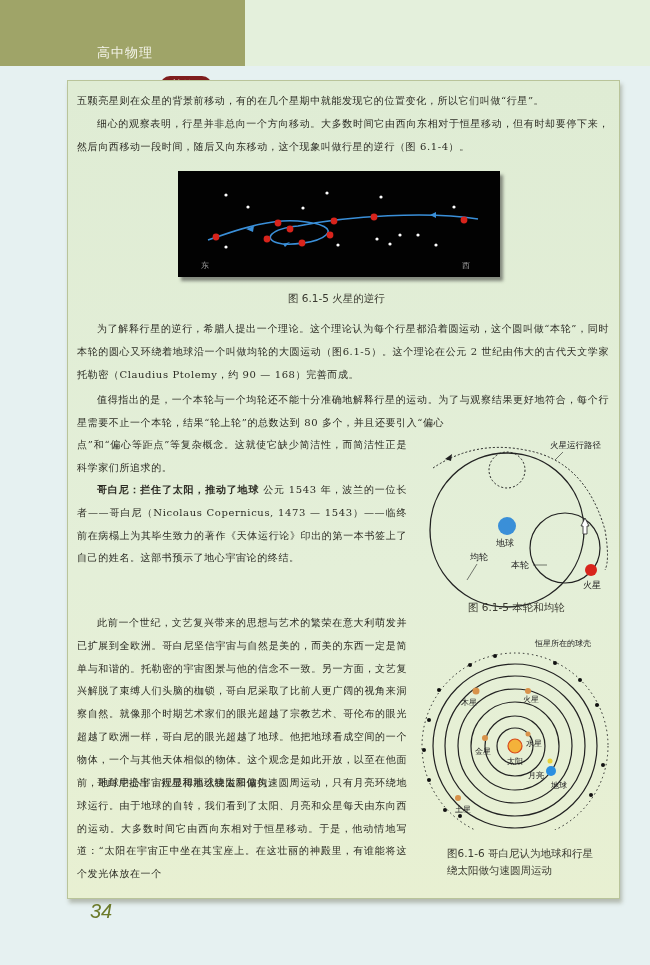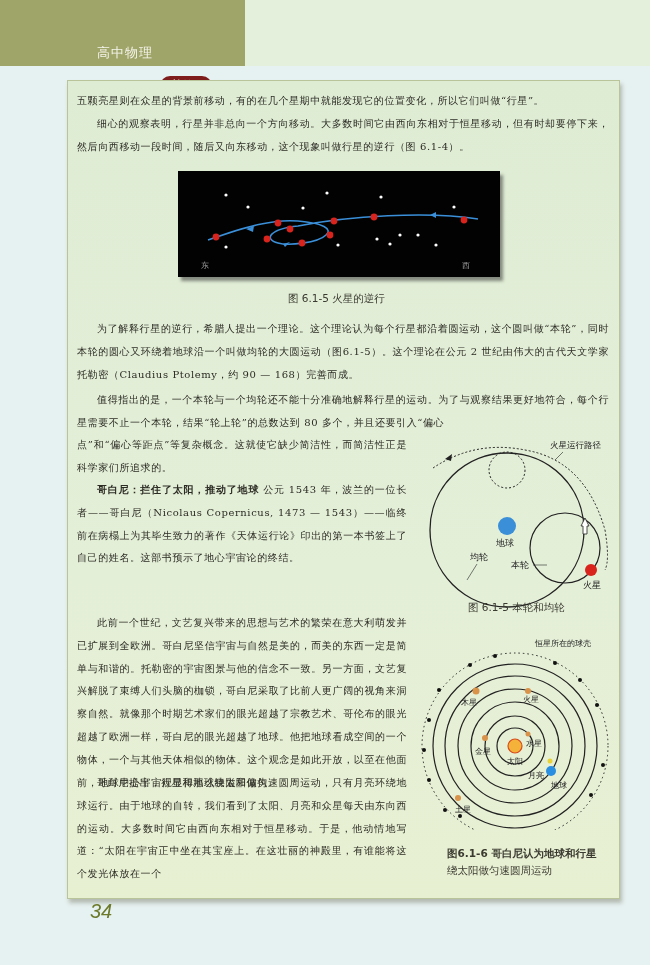--- a/index.html
+++ b/index.html
@@ -175,16 +175,16 @@
     <text x="46" y="75" font-size="8" fill="#222">木星</text>
     <text x="108" y="72" font-size="8" fill="#222">火星</text>
     <text x="60" y="124" font-size="8" fill="#222">金星</text>
     <text x="111" y="116" font-size="8" fill="#222">水星</text>
     <text x="92" y="134" font-size="8" fill="#222">太阳</text>
     <text x="113" y="148" font-size="8" fill="#222">月亮</text>
     <text x="136" y="158" font-size="8" fill="#222">地球</text>
     <text x="40" y="182" font-size="8" fill="#222">土星</text>
   </svg>
 </div>
-<div class="fig-caption" style="left:447px; top:847px;font-weight:bold;">图6.1-6  哥白尼认为地球和行星</div>
+<div class="fig-caption" style="left:447px; top:847px;">图6.1-6  哥白尼认为地球和行星</div>
 <div class="fig-caption" style="left:447px; top:864px;">绕太阳做匀速圆周运动</div>
 
 <div class="page-number">34</div>
 
 </body></html>

